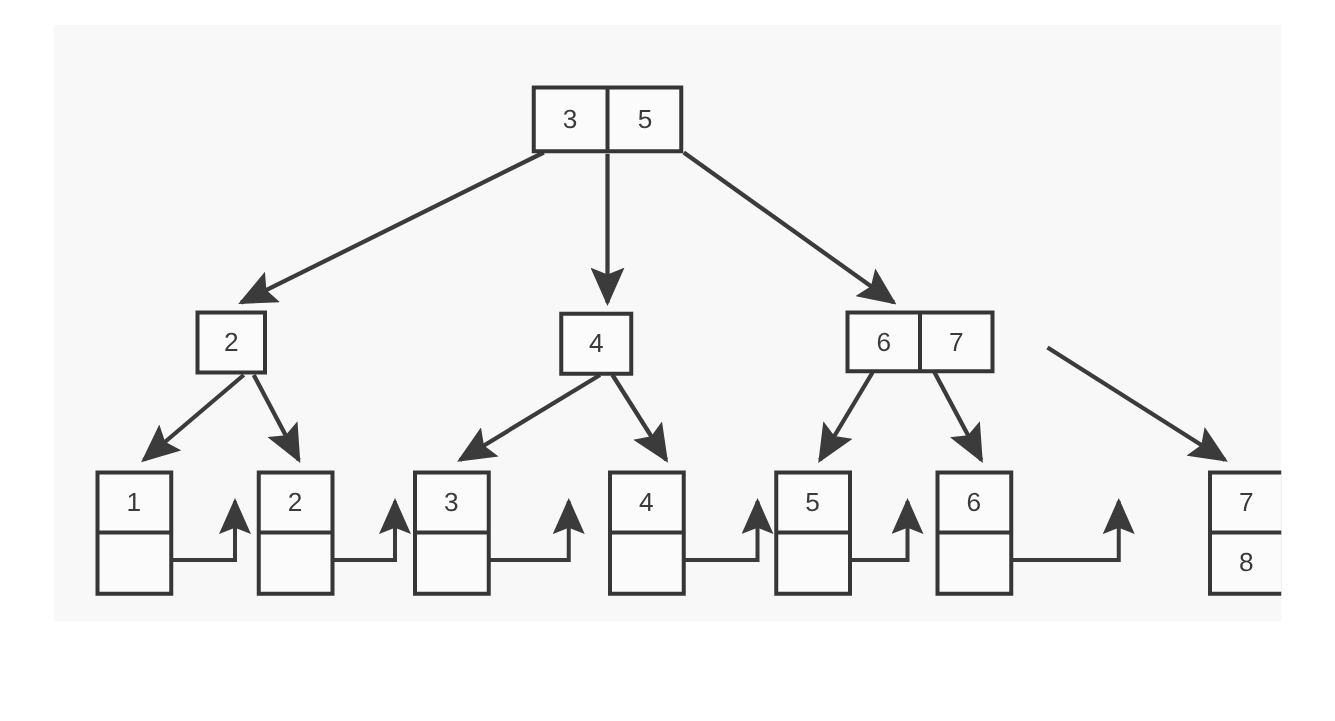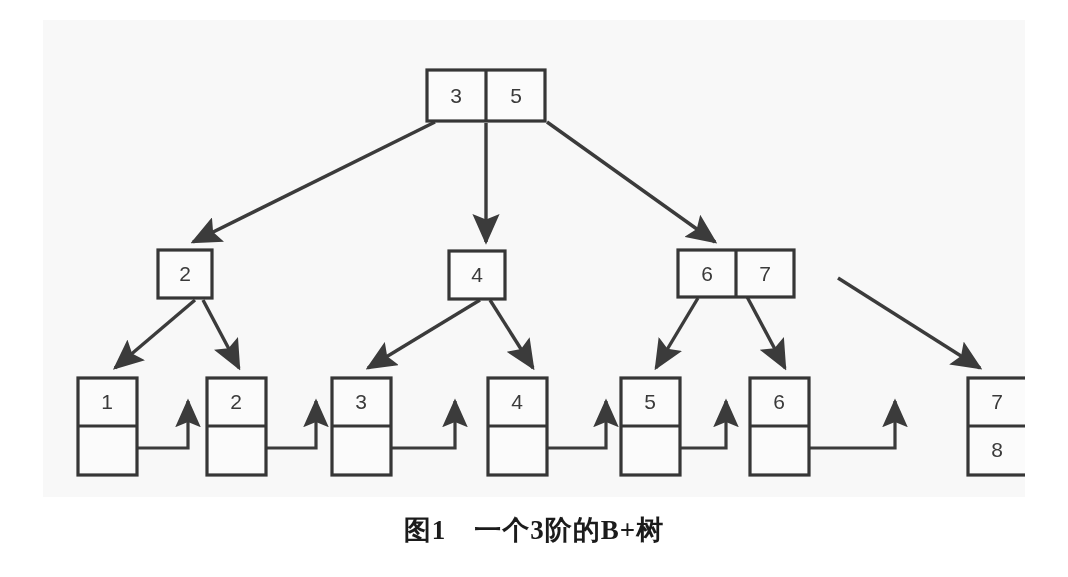--- a/index.html
+++ b/index.html
@@ -188,15 +188,14 @@
       <g>
         <rect class="box-rect" x="925" y="358" width="59" height="97"></rect>
         <line class="divider" x1="925" y1="406" x2="984" y2="406"></line>
         <text class="node-text" x="954" y="383">7</text>
         <text class="node-text" x="954" y="431">8</text>
       </g>
 
     </svg>
   </div>
 
-  <div class="caption">图1　一个3阶的B+树</div>
 
 </div>
 
 </body></html>

